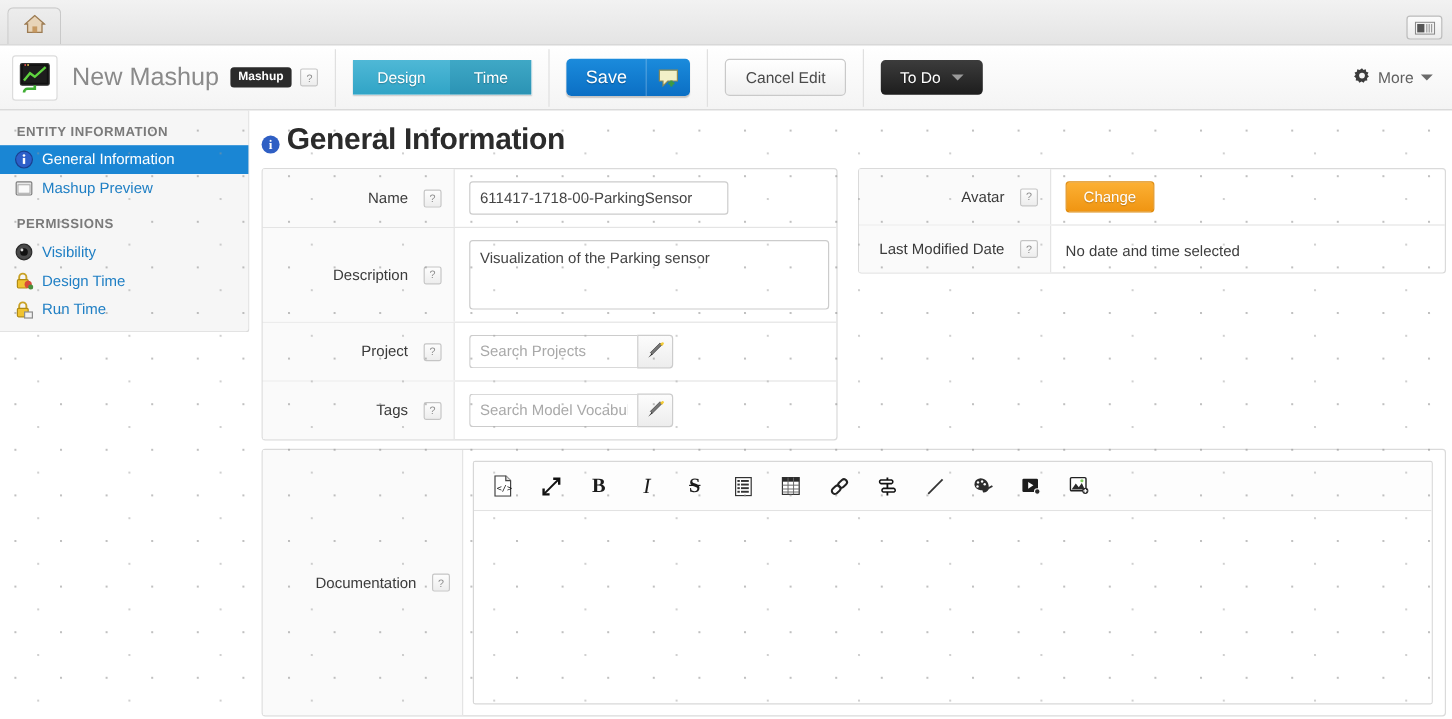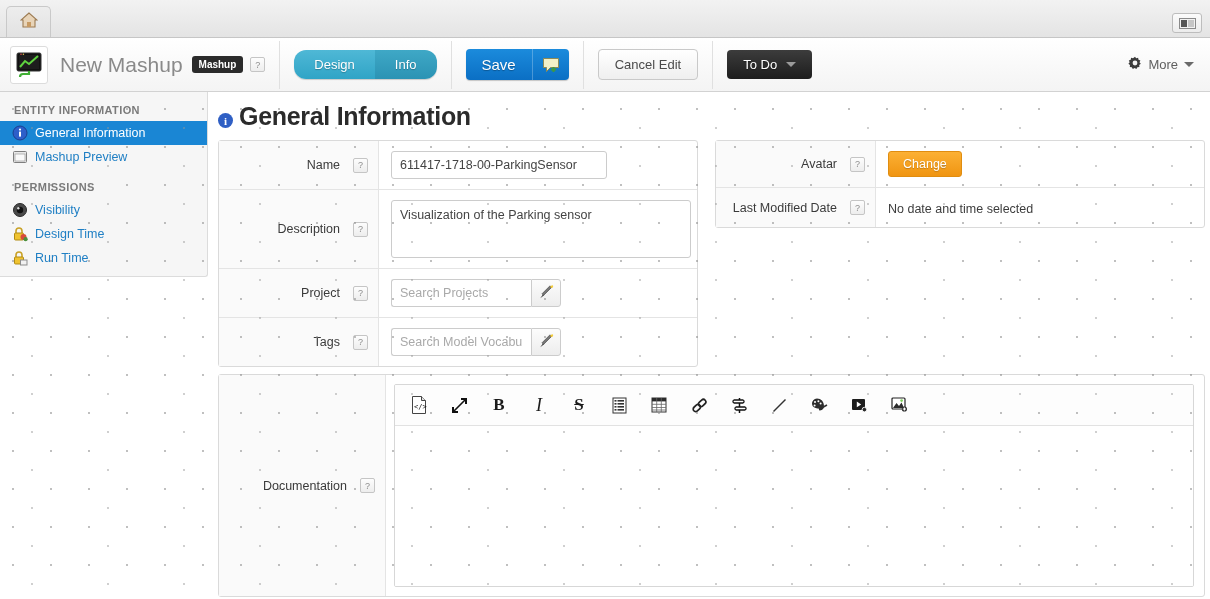--- a/index.html
+++ b/index.html
@@ -84,21 +84,21 @@
     padding: 3px 7px; border-radius: 3px; margin-left: 9px; white-space: nowrap;
   }
   .help-q {
     width: 15px; height: 15px; border: 1px solid #c5c5c5; border-radius: 2px;
     background: linear-gradient(#fdfdfd,#ededed);
     font-size: 9px; color: #8d8d8d; display: inline-flex;
     align-items: center; justify-content: center; margin-left: 7px; flex: none;
   }
   .divider-v { width: 1px; height: 48px; background: #e0e0e0; margin: 0 14px; }
 
-  .segmented { display: flex; border-radius: 12px; overflow: hidden;
+  .segmented { display: flex; border-radius: 0; overflow: hidden;
     box-shadow: 0 1px 1px rgba(0,0,0,.18); }
   .seg {
     padding: 7px 20px; font-size: 13px; color: #ffffff; white-space: nowrap;
     text-shadow: 0 1px 1px rgba(0,0,0,.25);
   }
   .seg.design { background: linear-gradient(#4fb8d6,#30a4c6); }
   .seg.info   { background: linear-gradient(#3fa8c6,#2b93b4); }
 
   .btn-save {
     display: flex; align-items: center; border-radius: 4px; overflow: hidden;
@@ -272,21 +272,21 @@
     </svg>
   </div>
   <div class="app-title">New Mashup</div>
   <div class="badge-type">Mashup</div>
   <div class="help-q">?</div>
 
   <div class="divider-v"></div>
 
   <div class="segmented">
     <div class="seg design">Design</div>
-    <div class="seg info">Info</div>
+    <div class="seg info">Time</div>
   </div>
 
   <div class="divider-v"></div>
 
   <div class="btn-save">
     <span class="lbl">Save</span>
     <span class="sep"></span>
     <span class="ic">
       <svg width="18" height="16" viewBox="0 0 18 16">
         <path d="M1.5 1.5 h15 v9 h-8 l-4 4 v-4 h-3 z" fill="#f2f0c8" stroke="#8d8a55" stroke-width="1"></path>

